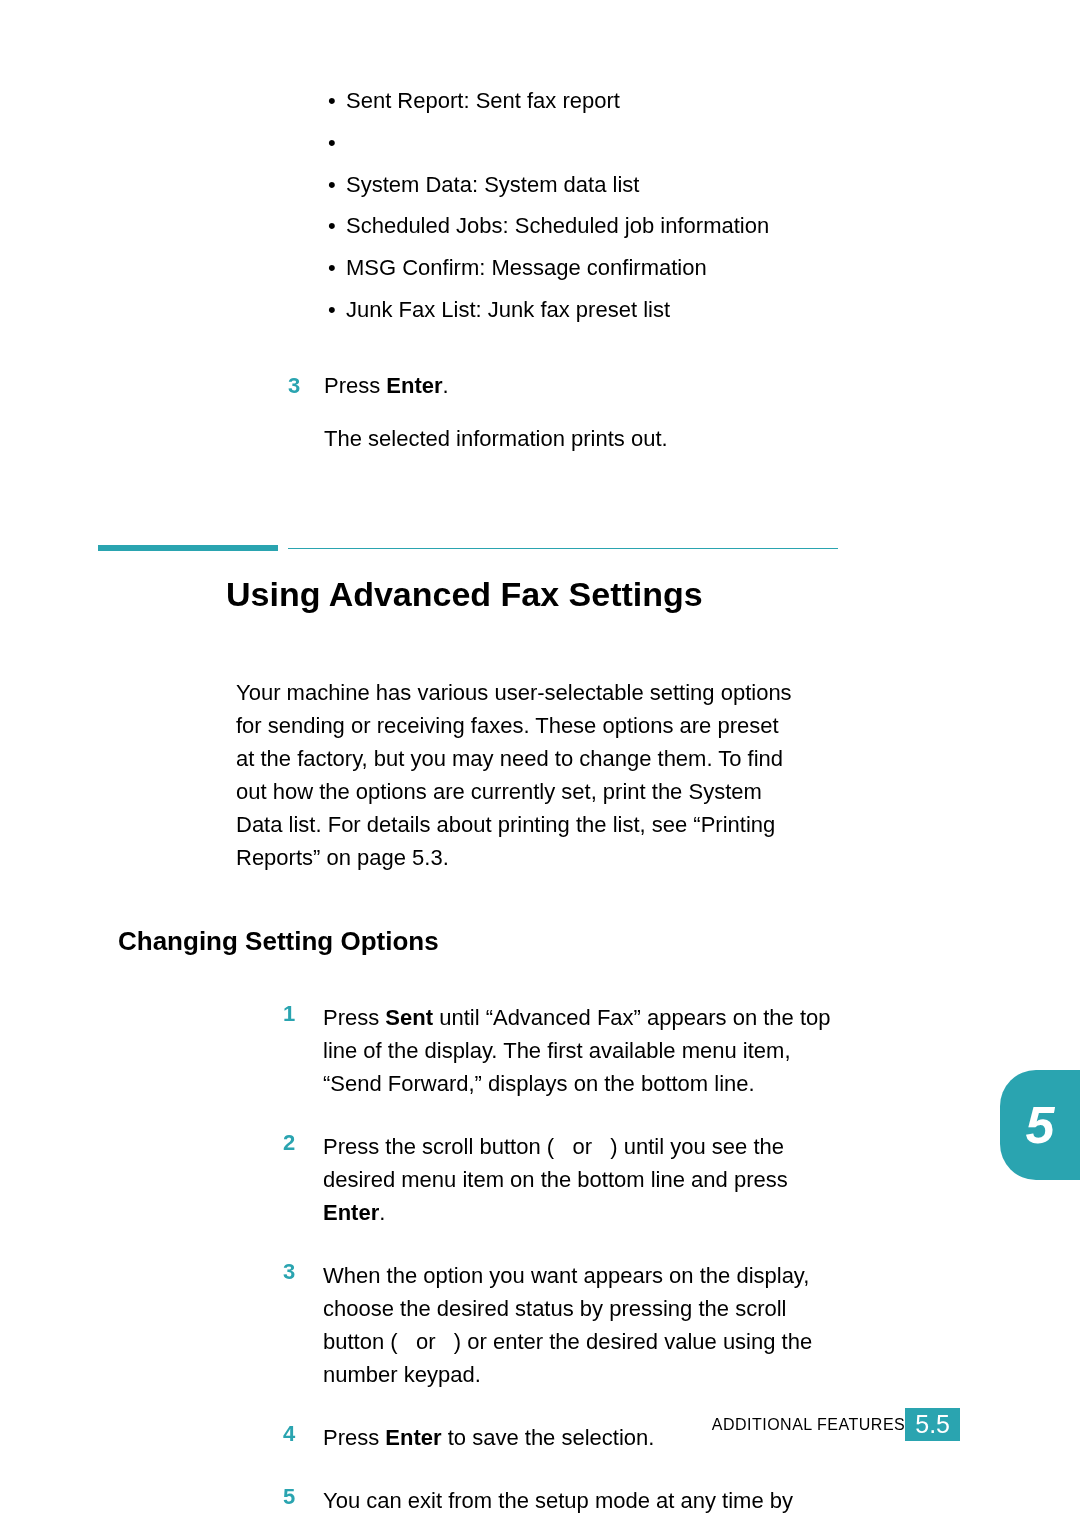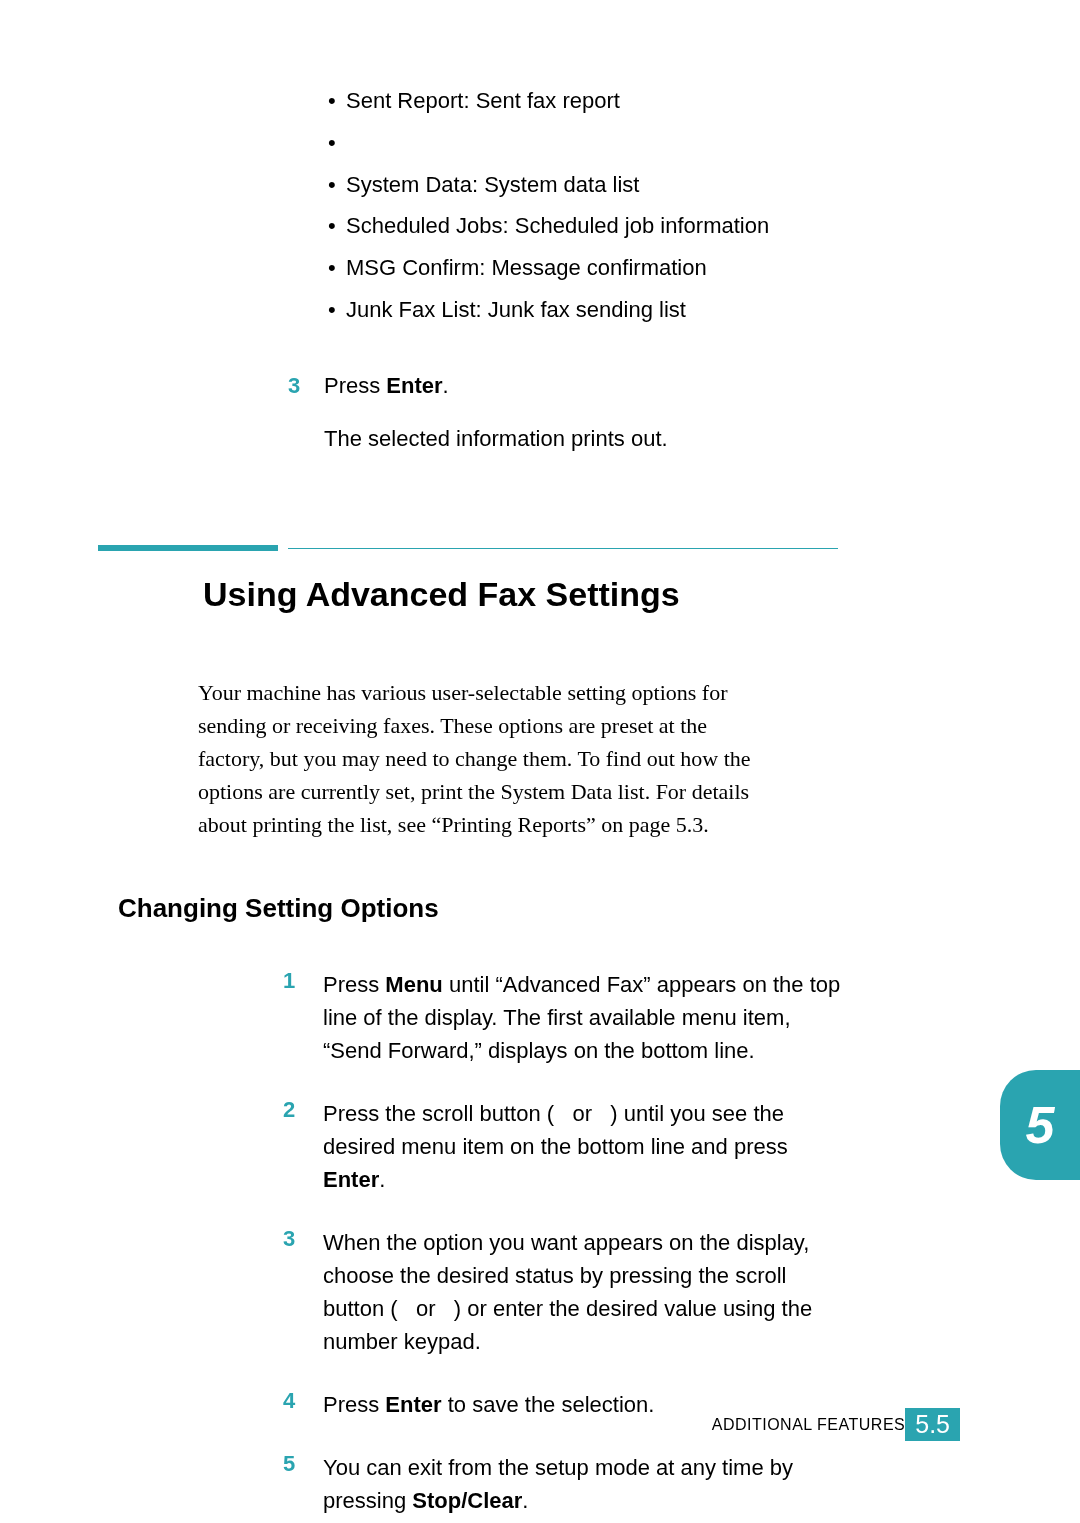--- a/index.html
+++ b/index.html
@@ -72,32 +72,31 @@
     height: 1px;
     flex: 1;
     background: #2aa4b0;
     margin-bottom: 2px;
   }
 
   h1.section-title {
     font-size: 34px;
     font-weight: 700;
     color: #000;
-    margin-left: 85px;
+    margin-left: 108px;
     margin-top: 24px;
     font-family: Verdana, sans-serif;
   }
 
   .intro-para {
-    margin-left: 80px;
+    margin-left: 118px;
     margin-top: 62px;
     font-size: 22px;
     line-height: 1.5;
     width: 560px;
-    font-family: Liberation Serif, serif;
   }
 
   h2.subheading {
     font-size: 26px;
     font-weight: 700;
     margin-top: 52px;
     font-family: Verdana, sans-serif;
   }
 
   .steps2 {
@@ -170,21 +169,21 @@
       <div class="row">
         <span class="dot">•</span>
         <span class="txt">Scheduled Jobs: Scheduled job information</span>
       </div>
       <div class="row">
         <span class="dot">•</span>
         <span class="txt">MSG Confirm: Message confirmation</span>
       </div>
       <div class="row">
         <span class="dot">•</span>
-        <span class="txt">Junk Fax List: Junk fax sending list</span>
+        <span class="txt">Junk Fax List: Junk fax preset list</span>
       </div>
     </div>
 
     <div class="step-block">
       <div class="step">
         <span class="step-num">3</span>
         <span class="step-body">
           <span>Press </span><span class="b">Enter</span><span>.</span>
         </span>
       </div>
@@ -199,21 +198,21 @@
     <h1 class="section-title">Using Advanced Fax Settings</h1>
 
     <p class="intro-para">Your machine has various user-selectable setting options for sending or receiving faxes. These options are preset at the factory, but you may need to change them. To find out how the options are currently set, print the System Data list. For details about printing the list, see “Printing Reports” on page 5.3.</p>
 
     <h2 class="subheading">Changing Setting Options</h2>
 
     <div class="steps2">
       <div class="step">
         <span class="step-num">1</span>
         <span class="step-body">
-          <span>Press </span><span class="b">Menu</span><span> until “Advanced Fax” appears on the top line of the display. The first available menu item, “Send Forward,” displays on the bottom line.</span>
+          <span>Press </span><span class="b">Sent</span><span> until “Advanced Fax” appears on the top line of the display. The first available menu item, “Send Forward,” displays on the bottom line.</span>
         </span>
       </div>
       <div class="step">
         <span class="step-num">2</span>
         <span class="step-body">
           <span>Press the scroll button (&nbsp;&nbsp;&nbsp;or&nbsp;&nbsp;&nbsp;) until you see the desired menu item on the bottom line and press </span><span class="b">Enter</span><span>.</span>
         </span>
       </div>
       <div class="step">
         <span class="step-num">3</span>

